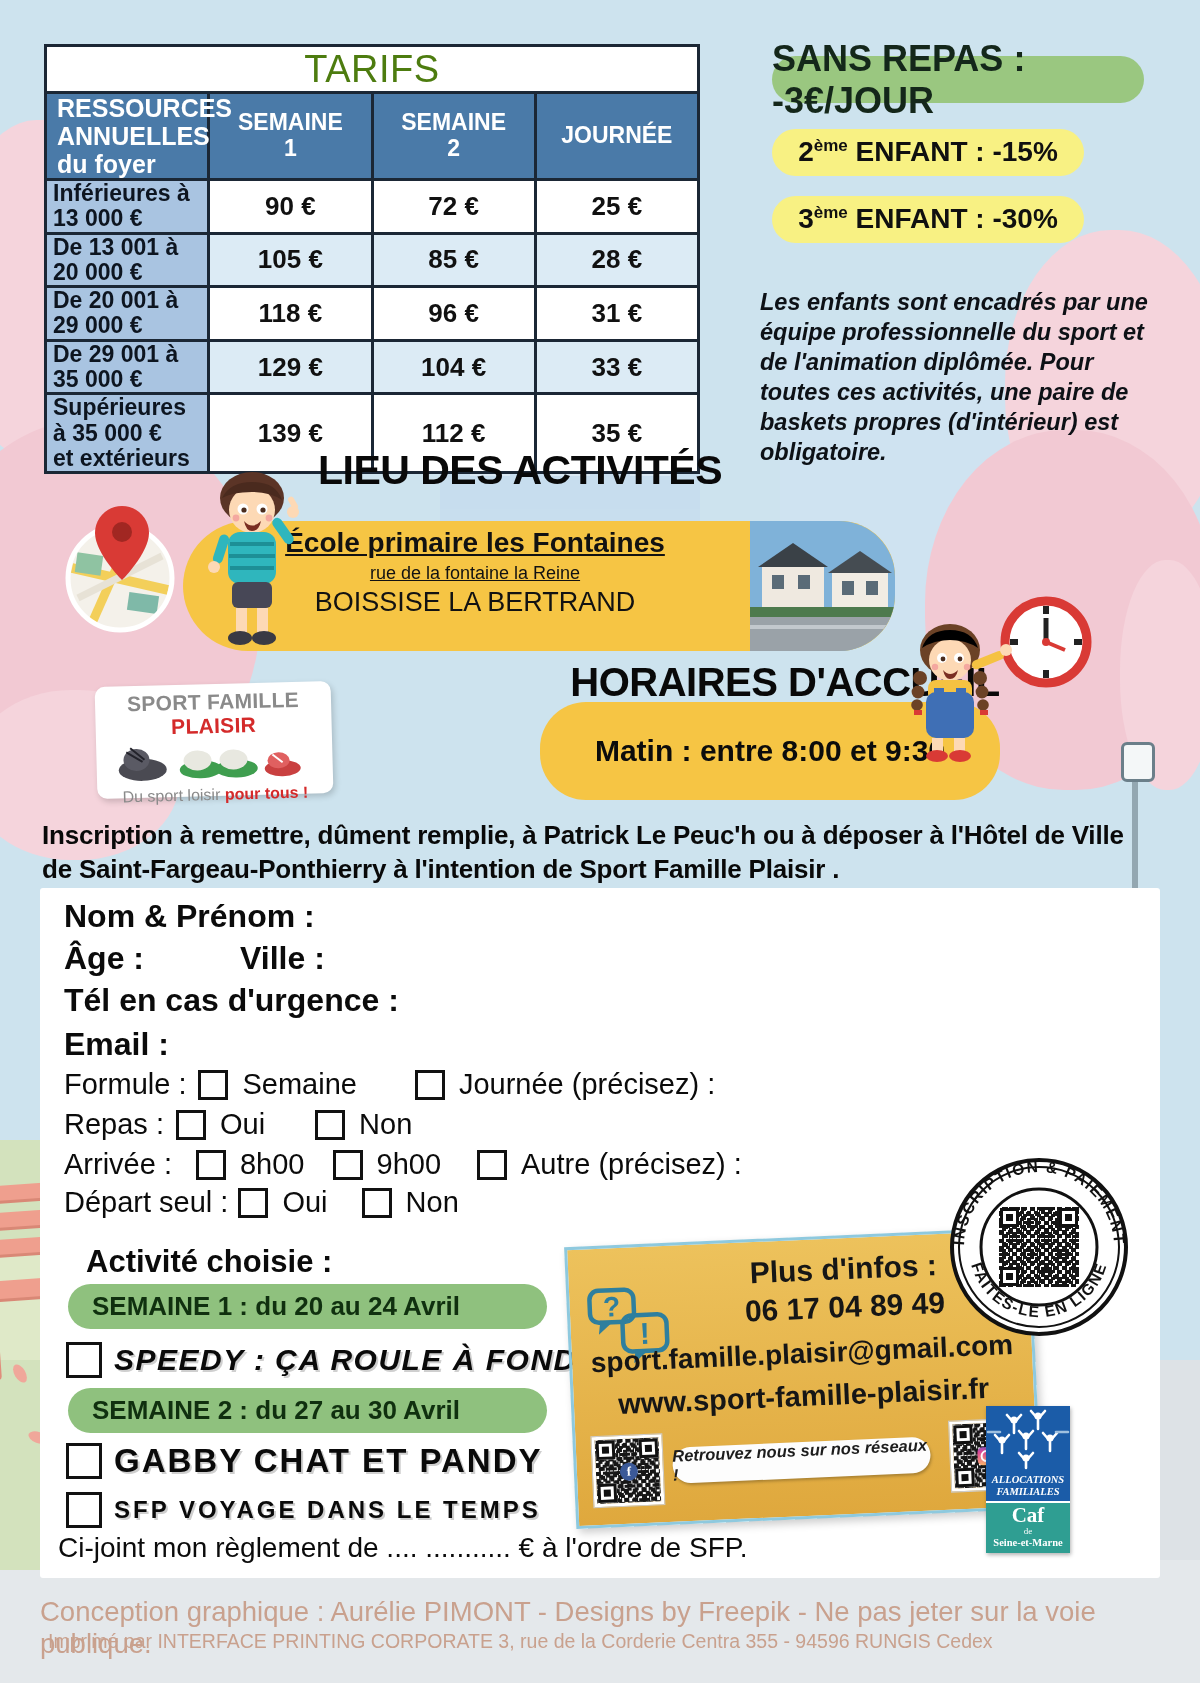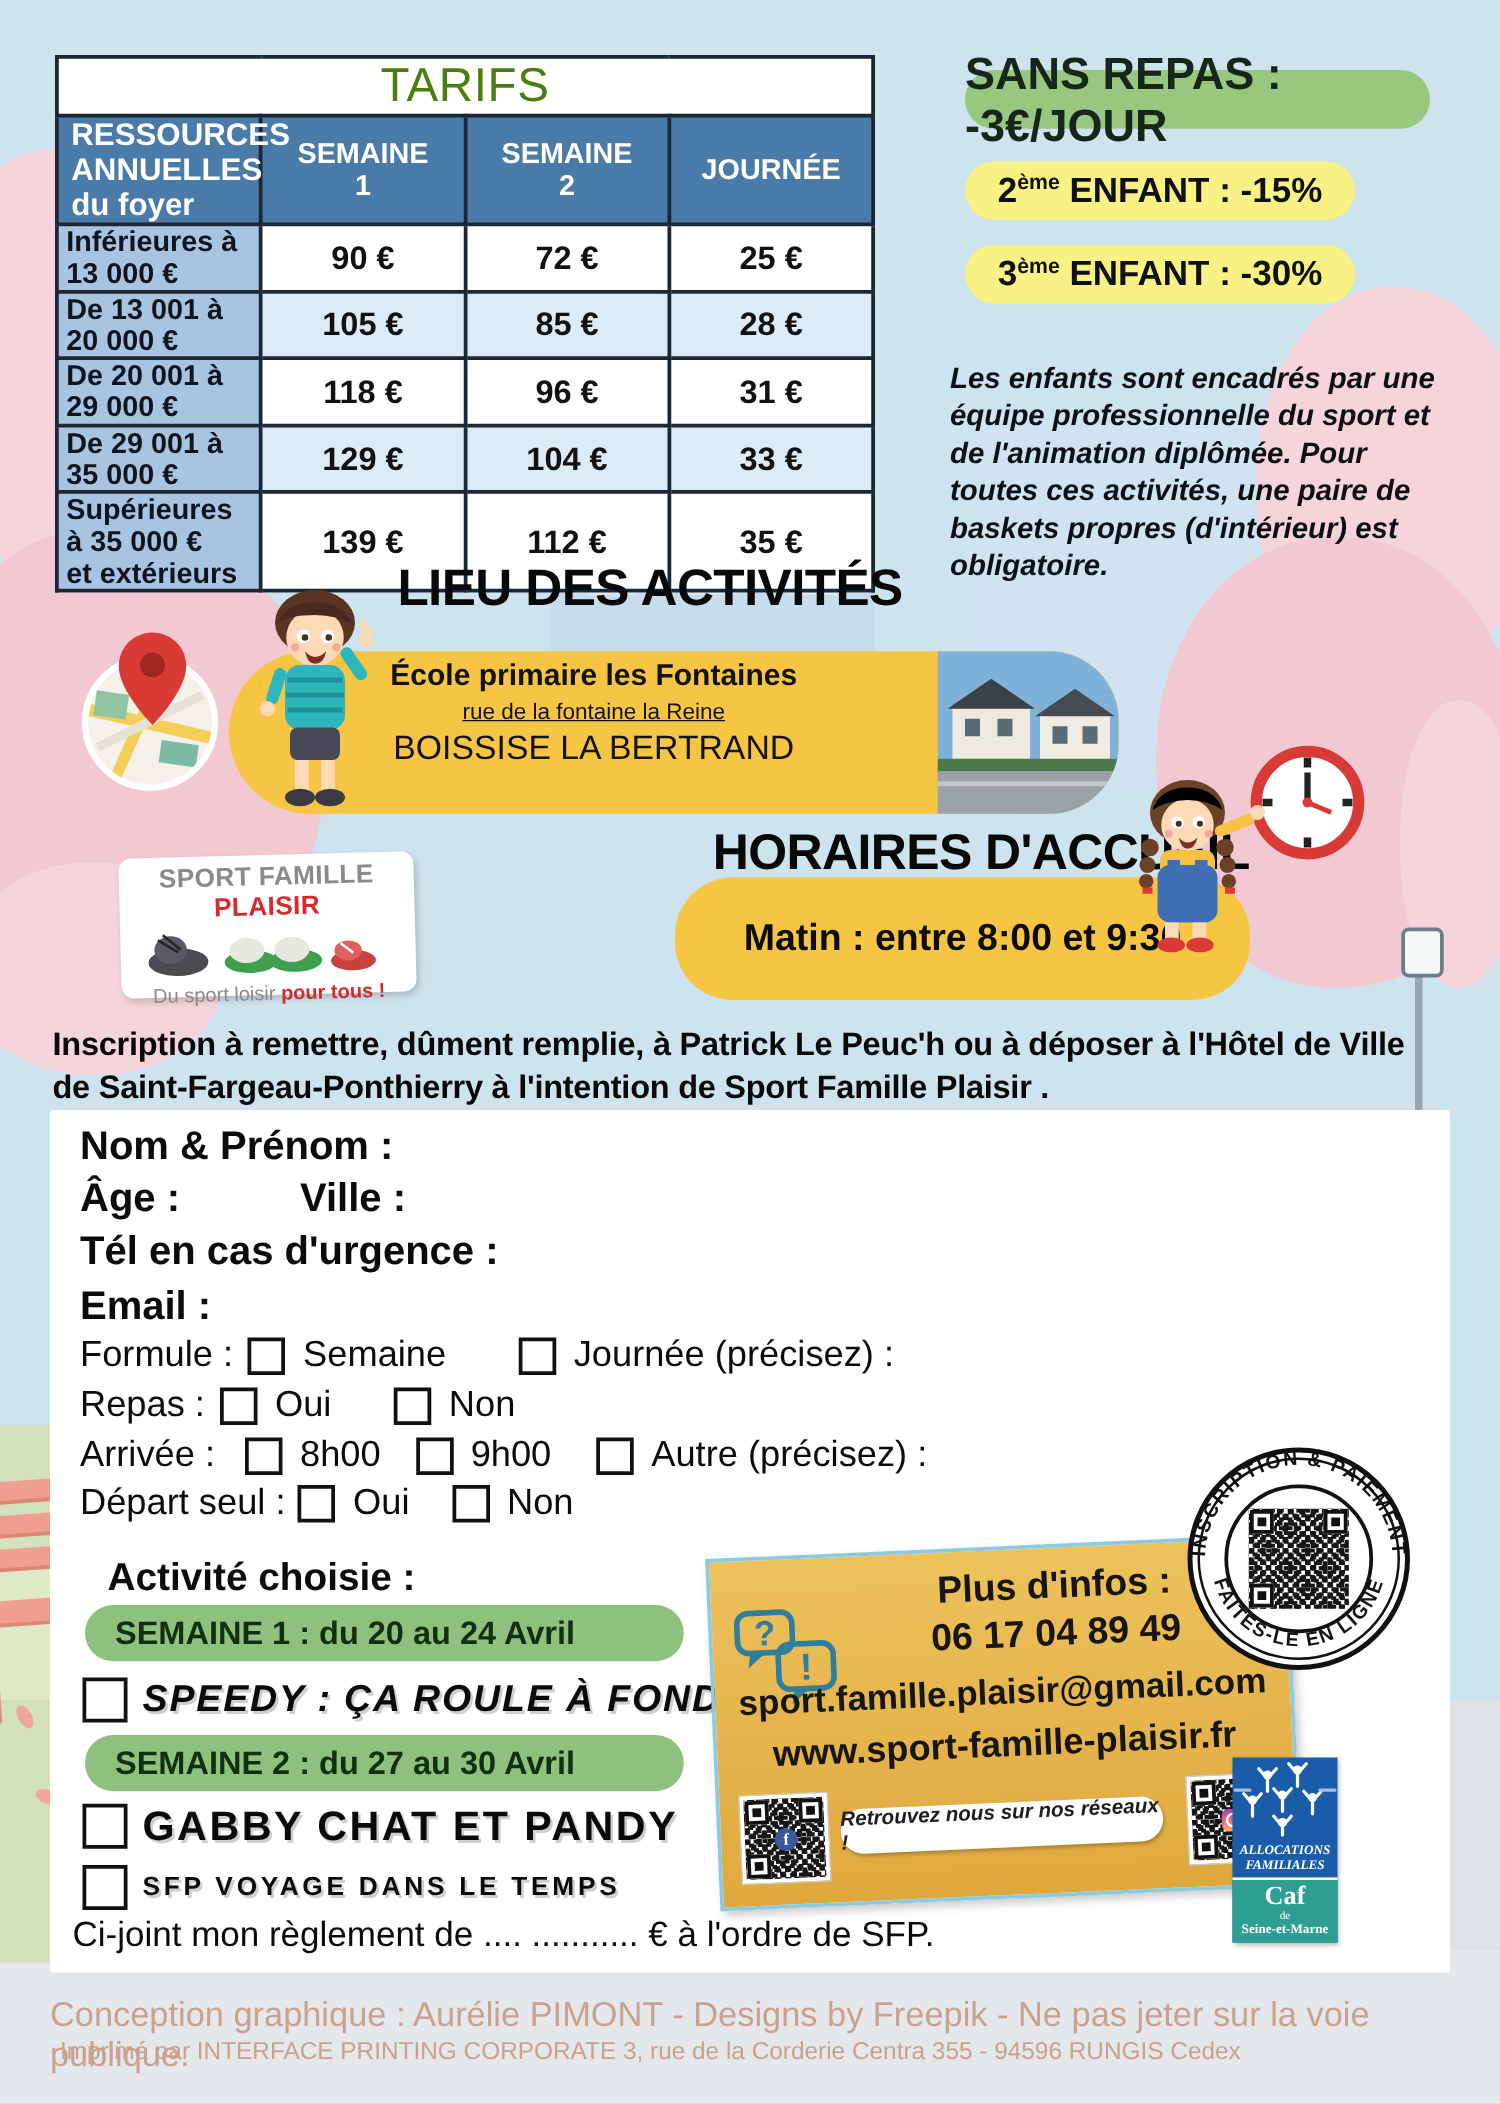--- a/index.html
+++ b/index.html
@@ -33,21 +33,21 @@
   
   .pill{position:absolute;display:flex;align-items:center;justify-content:center;border-radius:26px;}
   .pill.green{background:#9ac780;color:#14271a;font-size:36px;font-weight:600;}
   .pill.yellow{background:#f8f183;color:#101010;font-size:28px;font-weight:600;}
   .pill sup{font-size:17px;}
   .note{position:absolute;font-weight:bold;font-style:italic;font-size:23.5px;line-height:1.28;color:#0d1116;}
   
   .bigtitle{position:absolute;font-weight:800;font-size:41px;letter-spacing:-.5px;color:#090909;text-align:center;}
   .goldbox{position:absolute;background:#f6c544;}
   .lieu-text{position:absolute;text-align:center;color:#121212;}
-  .lieu-text .l1{font-size:24px;font-weight:bold;}
+  .lieu-text .l1{font-size:28px;font-weight:bold;text-decoration:underline;}
   .lieu-text .l2{font-size:18px;margin-top:4px;text-decoration:underline;}
   .lieu-text .l3{font-size:27px;margin-top:3px;}
   .hor-box{border-radius:46px;display:flex;flex-direction:column;justify-content:center;align-items:center;}
   .hor-box div{font-size:30px;font-weight:bold;color:#0c0c0c;line-height:1.35;}
   
   .logocard{position:absolute;background:#fff;border-radius:10px;box-shadow:2px 3px 6px rgba(0,0,0,.18);
             transform:rotate(-1.5deg);text-align:center;padding-top:6px;}
   .logocard .t1{font-size:21px;font-weight:bold;color:#8a8a8a;letter-spacing:.3px;}
   .logocard .t1 .red{color:#d42a2a;}
   .logocard .t2{font-size:16px;color:#8a8a8a;margin-top:2px;}
@@ -380,21 +380,21 @@
   </div>
 
   <div class="gpill" style="left:68px;top:1388px;width:455px;height:45px;">SEMAINE 2 : du 27 au 30 Avril</div>
 
   <div class="act" style="left:66px;top:1442px;">
     <span class="cbx big"></span>
     <span class="comic" style="font-size:33px;letter-spacing:2px;">GABBY CHAT ET PANDY</span>
   </div>
   <div class="act" style="left:66px;top:1492px;">
     <span class="cbx big"></span>
-    <span class="comic" style="font-size:21px;letter-spacing:3px;">SFP VOYAGE DANS LE TEMPS</span>
+    <span class="comic" style="font-size:24px;letter-spacing:3px;">SFP VOYAGE DANS LE TEMPS</span>
   </div>
 
   <div class="oline" style="left:58px;top:1532px;font-size:28px;">
     <span>Ci-joint mon règlement de .... ........... € à l'ordre de SFP.</span>
   </div>
 
   <div class="contact" style="left:570px;top:1237px;width:460px;height:276px;">
     <svg class="abs" style="left:16px;top:36px;" width="86" height="86" viewBox="0 0 86 86">
       <rect x="4" y="6" width="44" height="32" rx="9" fill="none" stroke="#2e7f9e" stroke-width="4.5"></rect>
       <path d="M14 36 l-2 14 l14 -12" fill="#2e7f9e"></path>

